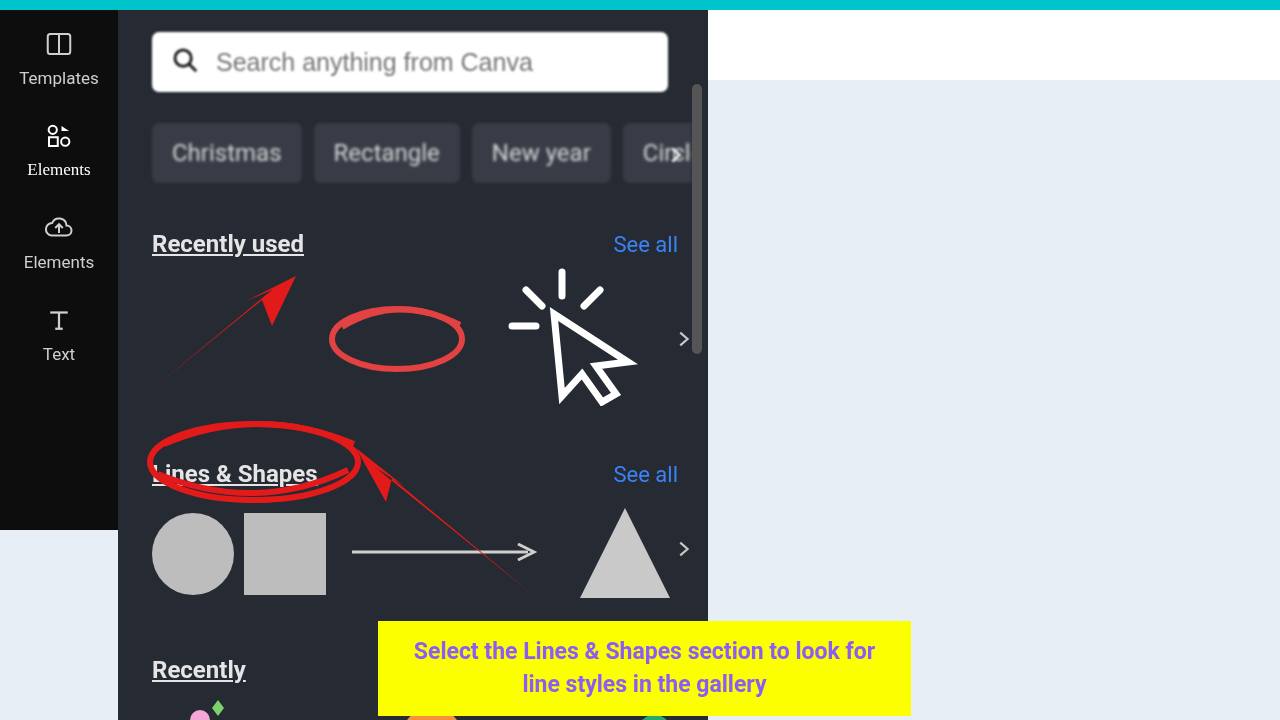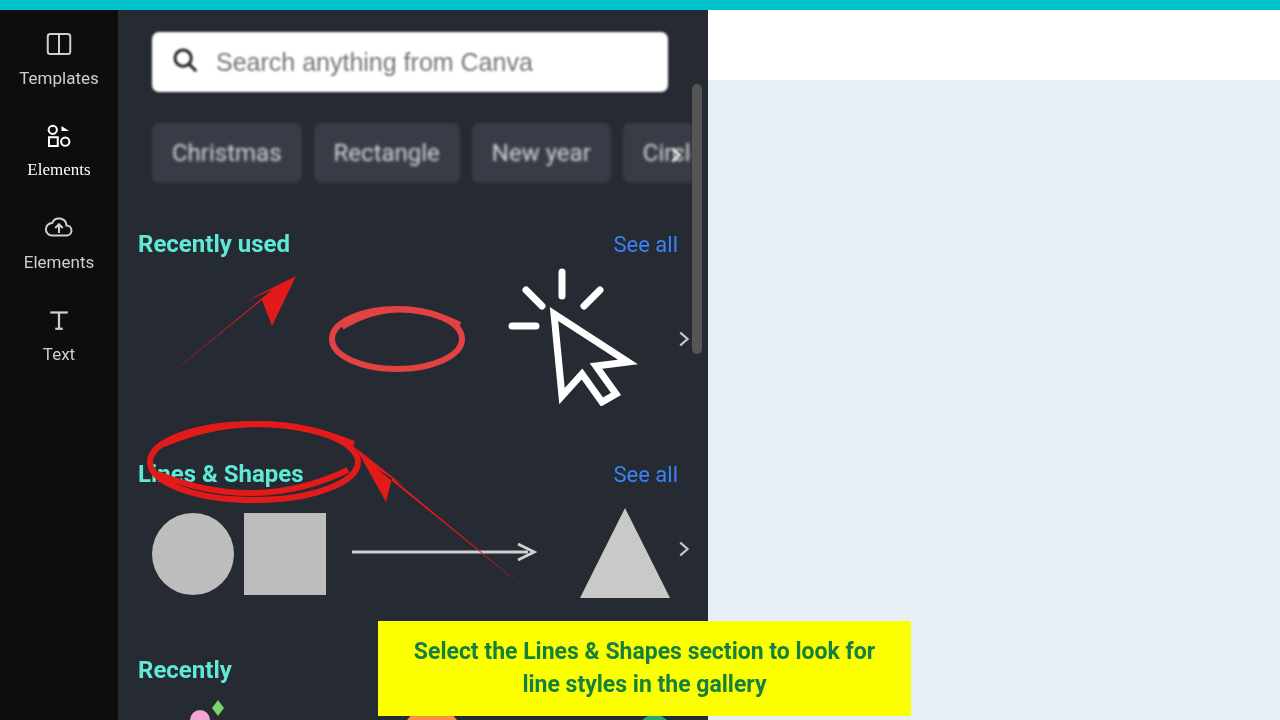--- a/index.html
+++ b/index.html
@@ -1,21 +1,21 @@
 <!DOCTYPE html>
 <html><head>
 <meta charset="utf-8">
 <style>
 * { margin: 0; padding: 0; box-sizing: border-box; }
 body { width: 1280px; height: 720px; overflow: hidden; font-family: -apple-system, BlinkMacSystemFont, "Segoe UI", Roboto, Helvetica, Arial, sans-serif; background: #e8eef5; position: relative; }
 
 .topbar { position: absolute; top: 0; left: 0; width: 1280px; height: 10px; background: #00c4cc; }
 
 .left-rail {
-  position: absolute; top: 10px; left: 0; width: 118px; height: 710px;
+  position: absolute; top: 10px; left: 0; width: 118px; height: 520px;
   background: #0d0d0d;
   display: flex; flex-direction: column; align-items: center;
 }
 .rail-item {
   width: 118px; padding: 18px 0 14px 0;
   display: flex; flex-direction: column; align-items: center; gap: 8px;
   color: #cfcfcf; cursor: pointer;
 }
 .rail-item.active { color: #fff; font-family: Liberation Serif, serif; }
 .rail-item .rail-label { font-size: 17px; }
@@ -42,22 +42,23 @@
   position: absolute; top: 110px; left: 34px; width: 540px; height: 66px;
   display: flex; gap: 12px; align-items: center; overflow: hidden;
   filter: blur(1.5px);
 }
 .chip {
   background: #373c46; color: #d6d6d6; font-size: 24px; border-radius: 7px;
   padding: 16px 20px; white-space: nowrap; cursor: pointer;
 }
 
 .section-h {
-  position: absolute; left: 20px; color: #5eead4; font-weight: 700;
+  position: absolute; left: 34px; color: #e5e5e5; font-weight: 700;
   font-size: 24px;
+  text-decoration: underline;
 }
 .see-all {
   position: absolute; right: 30px; color: #3b82f6; font-size: 22px; cursor: pointer;
 }
 .row-scroll {
   position: absolute; right: 14px; color: #c7c7c7; cursor: pointer;
 }
 
 .recent-row { position: absolute; top: 260px; left: 34px; width: 600px; height: 120px; }
 .shapes-row { position: absolute; top: 494px; left: 34px; width: 600px; height: 100px; }
@@ -75,21 +76,21 @@
 .canvas-white { position: absolute; top: 10px; left: 708px; width: 572px; height: 70px; background: #fff; }
 
 .annotation-circle {
   position: absolute; top: 410px; left: 140px; width: 228px; height: 96px; pointer-events: none;
 }
 .annotation-arrow {
   position: absolute; top: 444px; left: 352px; width: 170px; height: 130px; pointer-events: none;
 }
 .callout {
   position: absolute; top: 621px; left: 378px; width: 533px; padding: 14px 18px;
-  background: #fcff00; color: #15803d; font-size: 23px; font-weight: 700; text-align: center;
+  background: #fcff00; color: #8b5cf6; font-size: 23px; font-weight: 700; text-align: center;
   line-height: 1.45;
 }
 </style>
 </head>
 <body>
 
 <div class="topbar"></div>
 
 <div class="left-rail">
   <div class="rail-item">

